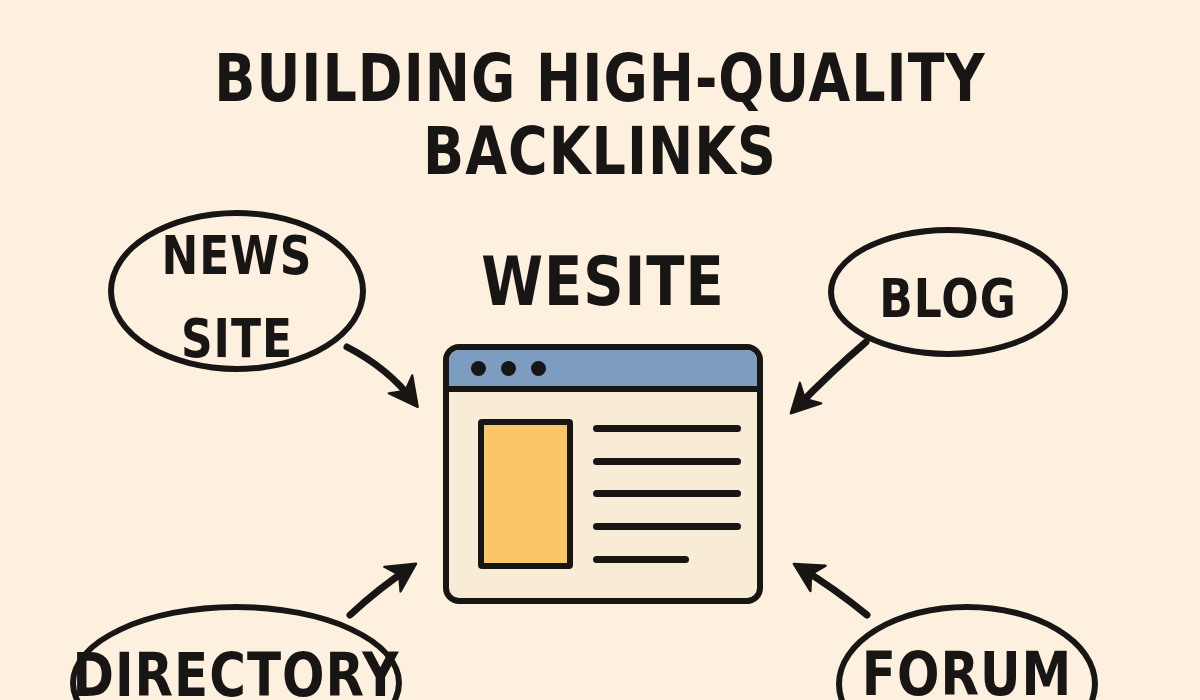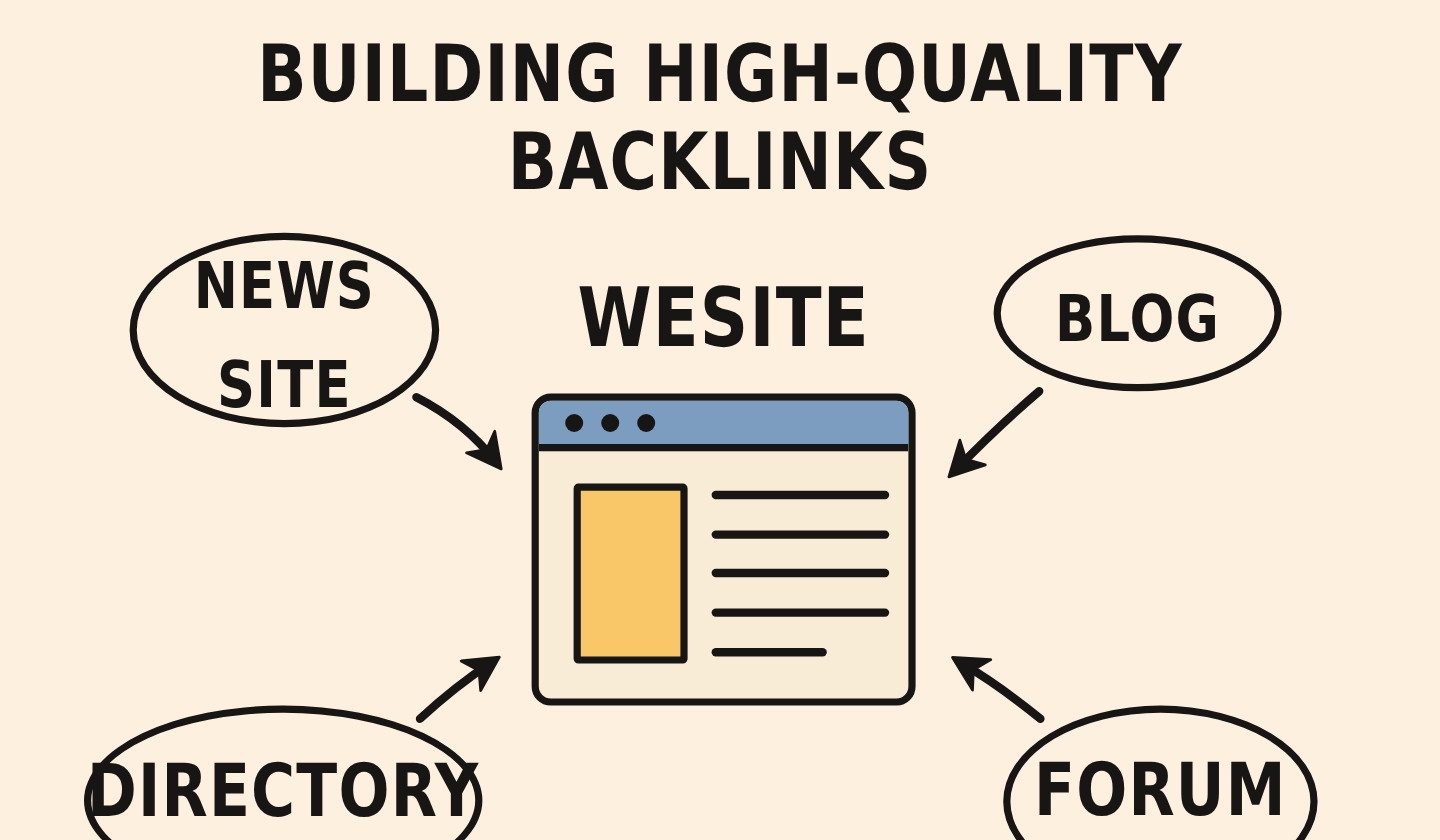--- a/index.html
+++ b/index.html
@@ -11,21 +11,21 @@
   }
   *{margin:0;padding:0;box-sizing:border-box;}
   html,body{width:1200px;height:700px;}
   body{
     font-family:"DejaVu Sans","Liberation Sans",sans-serif;
     background:var(--bg);
     position:relative;
     overflow:hidden;
     color:var(--ink);
   }
-  .stage{position:absolute;inset:0;}
+  .stage{position:absolute;inset:0;margin-top:16px;}
   .comic{
     font-weight:bold;
     letter-spacing:1px;
     transform:scaleY(1.22);
     transform-origin:center top;
     color:var(--ink);
   }
   
   .title{
     position:absolute;
@@ -49,21 +49,21 @@
     display:flex;
     flex-direction:column;
     align-items:center;
     justify-content:center;
     text-align:center;
     background:transparent;
     gap:36px;
   }
   .oval .lbl{font-size:44px;line-height:47px;}
   .oval-news{left:108px;top:194px;width:258px;height:162px;}
-  .oval-blog{left:828px;top:196px;width:240px;height:130px;}
+  .oval-blog{left:828px;top:211px;width:240px;height:130px;}
   .oval-directory{left:70px;top:588px;width:332px;height:158px;}
   .oval-directory .lbl,.oval-forum .lbl{font-size:50px;}
   .oval-directory .lbl{transform:scaleY(1.22) translateY(-6px);}
   .oval-forum{left:836px;top:588px;width:262px;height:160px;}
   .oval-forum .lbl{transform:scaleY(1.22) translateY(-8px);}
   
   .browser{
     position:absolute;
     left:443px; top:328px;
     width:320px; height:260px;

